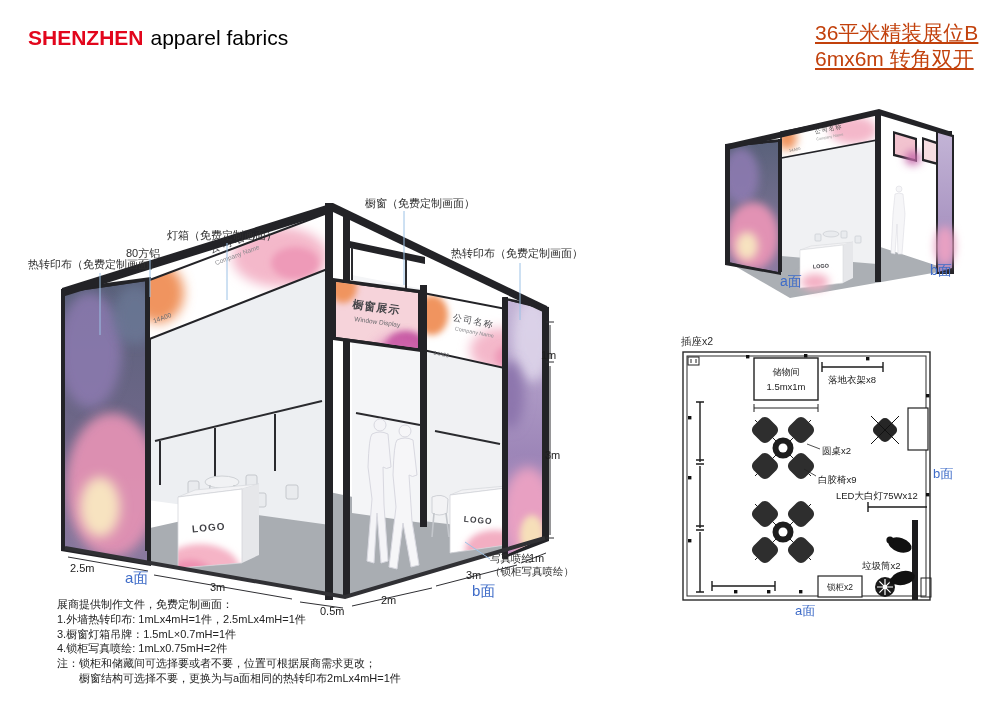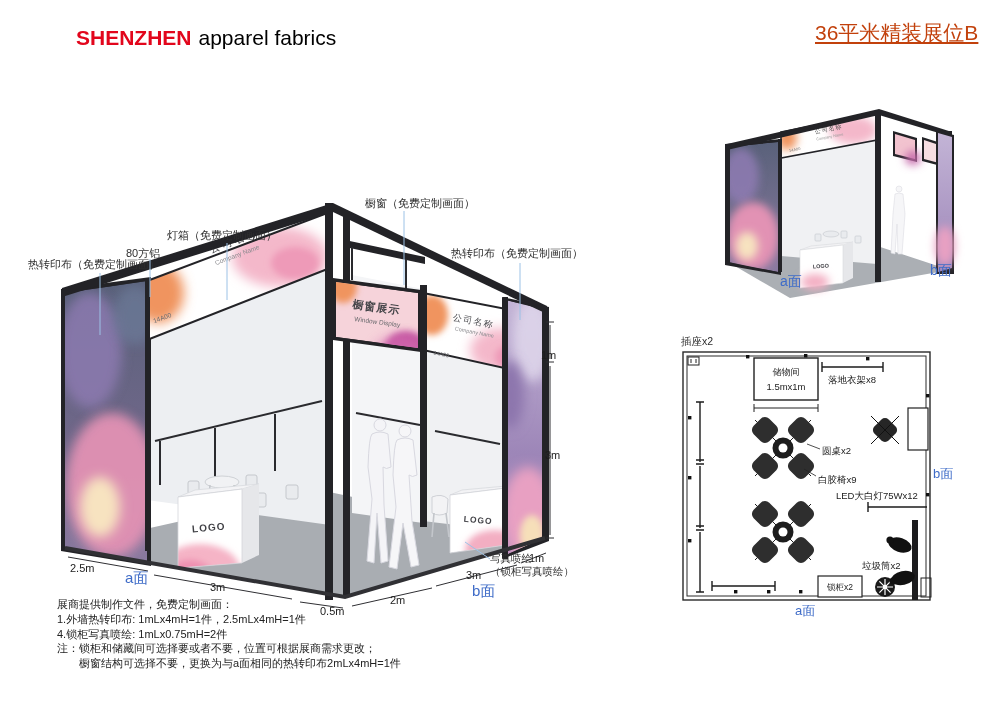--- a/index.html
+++ b/index.html
@@ -7,34 +7,35 @@
        font-family:"Liberation Sans",sans-serif;color:#1f1f1f;}
   .abs{position:absolute;}
   .callout{font-size:11px;color:#2e2e2e;white-space:nowrap;}
   .dim{font-size:11px;color:#1c1c1c;white-space:nowrap;margin-top:19px;}
   .side-label{font-size:15px;color:#3f6cc8;white-space:nowrap;}
   .side-label-sm{font-size:13px;color:#3f6cc8;white-space:nowrap;}
   #logo{left:28px;top:24px;}
   #logo .l1{font-size:43px;font-weight:bold;letter-spacing:-1px;line-height:46px;}
   #logo .w1{color:#9b9b9a;} #logo .w2{color:#e2061c;}
   #logo .l2{font-size:21px;line-height:24px;margin-top:2px;}
-  #logo .city{color:#e2061c;font-weight:bold;margin-left:48px;} #logo .tag{color:#000000;margin-left:7px;font-weight:normal;}
+  #logo .city{color:#e2061c;font-weight:bold;} #logo .tag{color:#000000;margin-left:7px;font-weight:normal;}
   #title{left:815px;top:20px;font-size:21px;line-height:26px;color:#c2410c;text-decoration:underline;}
   #notes{left:57px;top:597px;width:450px;font-size:11px;line-height:14.8px;color:#222;}
   #notes .indent{padding-left:22px;}
   svg text{font-family:"Liberation Sans",sans-serif;}
 </style>
 </head>
 <body>
 
 <div class="abs" id="logo">
   <div class="l2"><span class="city">SHENZHEN</span><span class="tag">apparel fabrics</span></div>
 </div>
 <div class="abs" id="title">
   <div>36平米精装展位B</div>
+  <div>6mx6m 转角双开</div>
 </div>
 
 <svg class="abs" style="left:50px;top:185px" width="580" height="430" viewBox="0 0 580 430">
   <defs>
     <filter id="soft" x="-60%" y="-60%" width="220%" height="220%">
         <feGaussianBlur stdDeviation="6"></feGaussianBlur>
       </filter>
     <filter id="soft2" x="-60%" y="-60%" width="220%" height="220%">
         <feGaussianBlur stdDeviation="3"></feGaussianBlur>
       </filter>
@@ -232,21 +233,21 @@
 <div class="abs callout" style="left:167px;top:228px">灯箱（免费定制画面）</div>
 <div class="abs callout" style="left:365px;top:196px">橱窗（免费定制画面）</div>
 <div class="abs callout" style="left:451px;top:246px">热转印布（免费定制画面）</div>
 <div class="abs callout" style="left:490px;top:552px;font-size:10.5px;line-height:12.5px">
   <div>写真喷绘</div>
   <div>（锁柜写真喷绘）</div>
 </div>
 <div class="abs dim" style="left:70px;top:543px">2.5m</div>
 <div class="abs dim" style="left:210px;top:562px">3m</div>
 <div class="abs dim" style="left:320px;top:586px">0.5m</div>
-<div class="abs dim" style="left:390px;top:575px">2m</div>
+<div class="abs dim" style="left:381px;top:575px">2m</div>
 <div class="abs dim" style="left:466px;top:550px">3m</div>
 <div class="abs dim" style="left:529px;top:533px">1m</div>
 <div class="abs dim" style="left:541px;top:330px">1m</div>
 <div class="abs dim" style="left:545px;top:430px">3m</div>
 <div class="abs side-label" style="left:125px;top:569px">a面</div>
 <div class="abs side-label" style="left:472px;top:582px">b面</div>
 
 <svg class="abs" style="left:703px;top:106px" width="290" height="205" viewBox="0 0 290 205">
   <defs>
     <clipPath id="sPL">
@@ -435,16 +436,17 @@
     <ellipse cx="227" cy="245" rx="12" ry="7" transform="rotate(-12 227 245)"></ellipse>
       <circle cx="217" cy="248" r="3.6"></circle>
   </g>
 </svg>
 <div class="abs side-label-sm" style="left:933px;top:465px">b面</div>
 <div class="abs side-label-sm" style="left:795px;top:602px">a面</div>
 
 <div class="abs" id="notes">
   <div>展商提供制作文件，免费定制画面：</div>
   <div>1.外墙热转印布: 1mLx4mH=1件，2.5mLx4mH=1件</div>
+  <div>3.橱窗灯箱吊牌：1.5mL×0.7mH=1件</div>
   <div>4.锁柜写真喷绘: 1mLx0.75mH=2件</div>
   <div>注：锁柜和储藏间可选择要或者不要，位置可根据展商需求更改；</div>
   <div class="indent">橱窗结构可选择不要，更换为与a面相同的热转印布2mLx4mH=1件</div>
 </div>
 
 </body></html>

